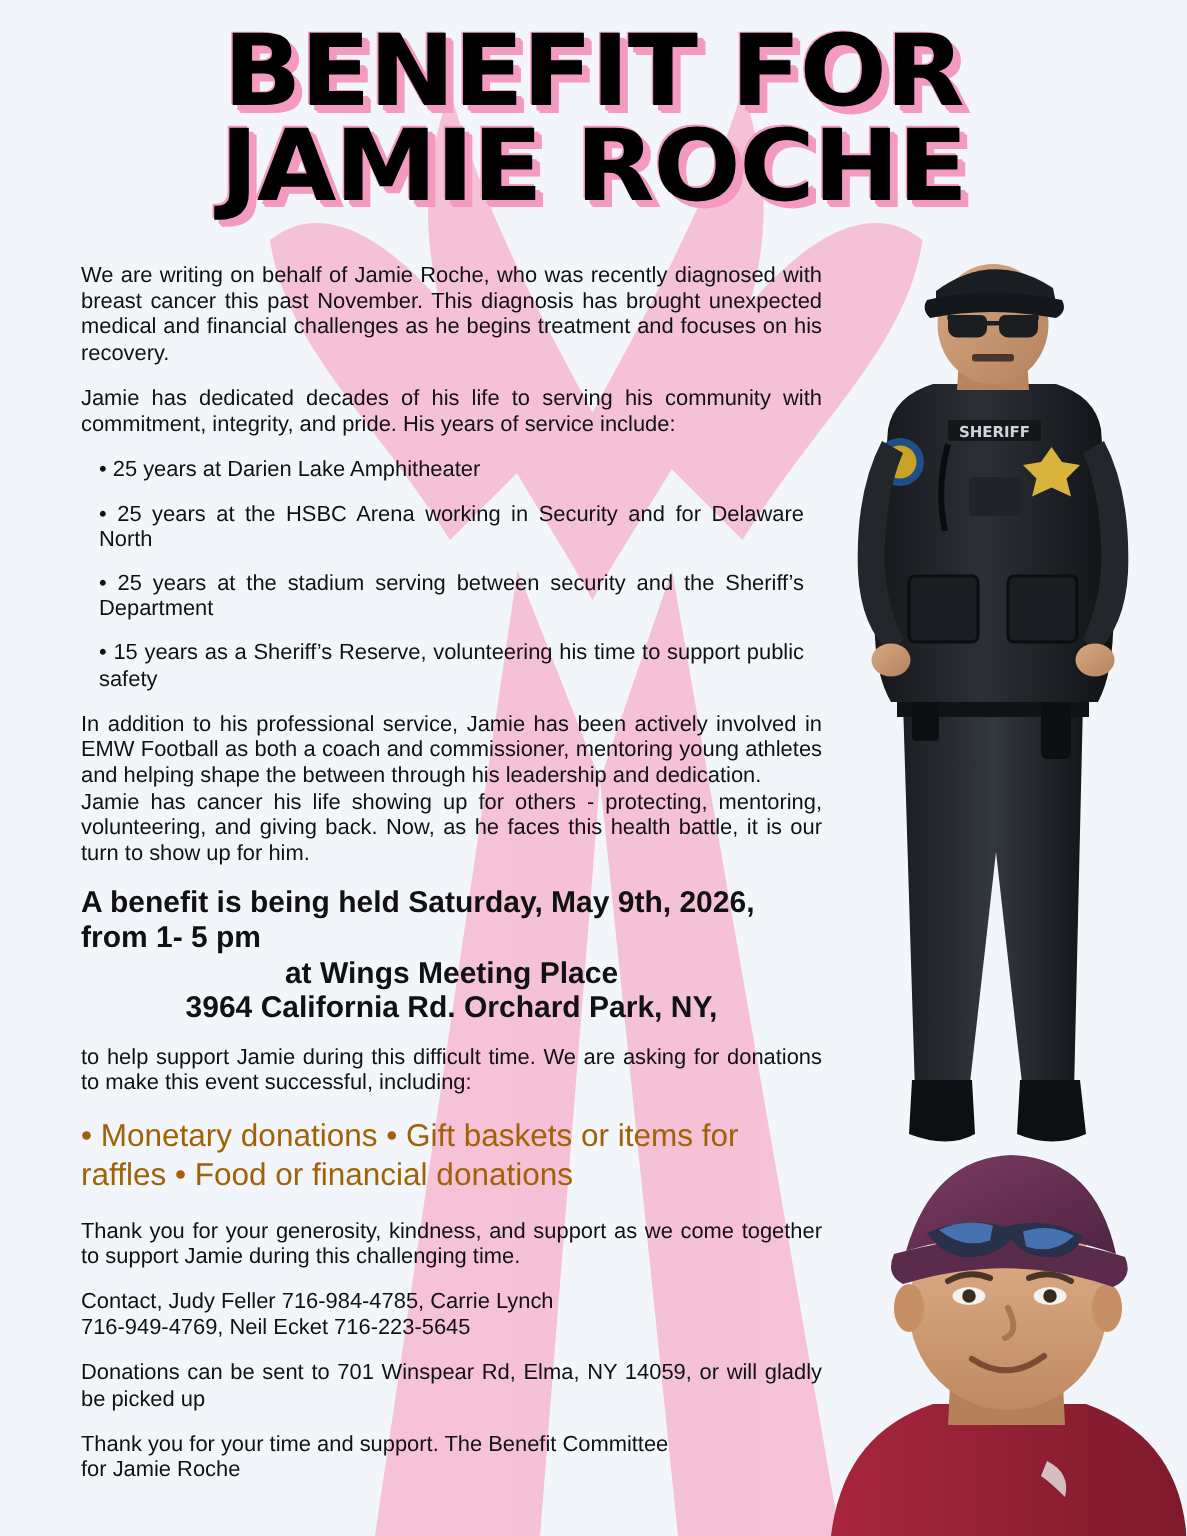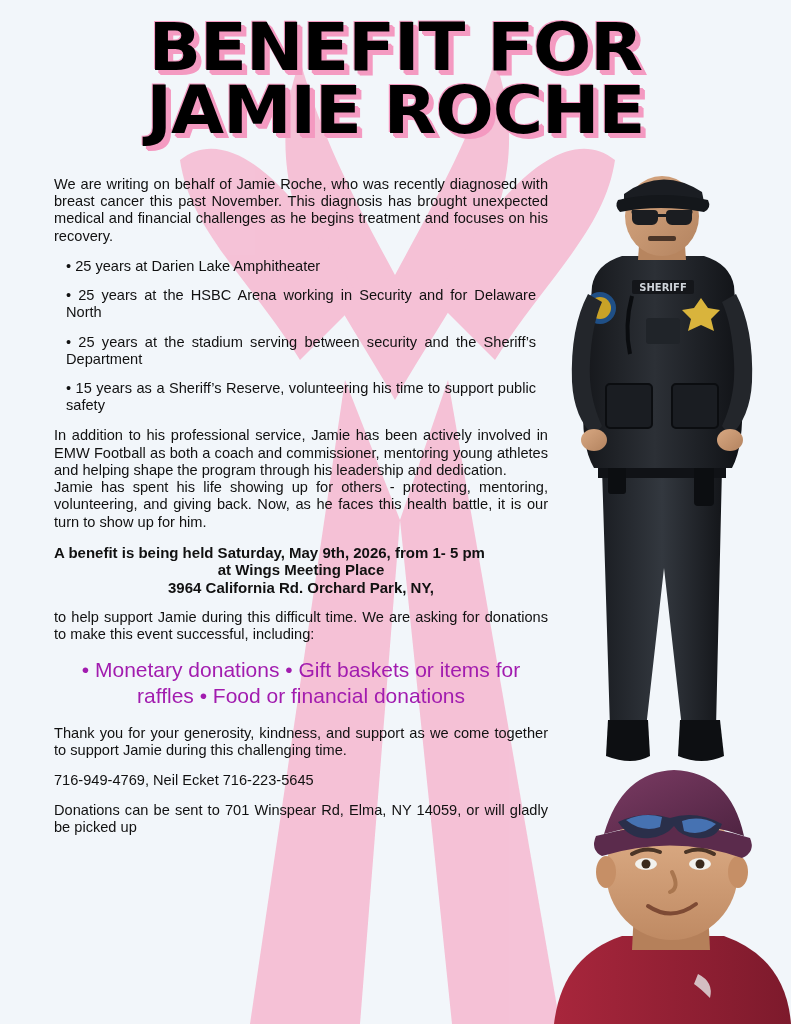--- a/index.html
+++ b/index.html
@@ -85,32 +85,31 @@
   }
   .bullets li {
     margin: 12px;
     text-align: justify;
     text-indent: 0;
   }
 
   .event-block {
     text-align: center;
     font-weight: bold;
-    font-size: 15px;
+    font-size: 20px;
     line-height: 1.16;
     margin: 0 0 13px 0;
   }
   .event-block .l1 { text-align: left; }
 
   .asks {
-    text-align: center;
     font-size: 21px;
     line-height: 1.22;
     margin: 14px 0 16px 0;
-    color: #a21caf;
+    color: #a16207;
   }
 
   .contact-block { margin-bottom: 13px; }
 
   
   .photo {
     position: absolute;
     z-index: 6;
   }
   #officer-photo {
@@ -256,47 +255,53 @@
       <path d="M70 62 q26 -12 52 -4 q26 -8 52 6 q-6 16 -26 14 q-16 -2 -22 -12 q-8 10 -24 12 q-20 2 -32 -16 z" fill="#2a2f4a"></path>
       <path d="M78 60 q18 -8 36 -3 l-2 10 q-18 6 -34 -7z" fill="#4b7ec4" opacity="0.85"></path>
       <path d="M134 61 q18 -6 34 3 q-14 13 -32 7z" fill="#4b7ec4" opacity="0.85"></path>
     </svg>
   </div>
 
   <div class="body-col">
 
     <p>We are writing on behalf of Jamie Roche, who was recently diagnosed with breast cancer this past November. This diagnosis has brought unexpected medical and financial challenges as he begins treatment and focuses on his recovery.</p>
 
+    <p>Jamie has dedicated decades of his life to serving his community with commitment, integrity, and pride. His years of service include:</p>
 
     <ul class="bullets">
       <li>• 25 years at Darien Lake Amphitheater</li>
       <li>• 25 years at the HSBC Arena working in Security and for Delaware North</li>
       <li>• 25 years at the stadium serving between security and the Sheriff’s Department</li>
       <li>• 15 years as a Sheriff’s Reserve, volunteering his time to support public safety</li>
     </ul>
 
-    <p class="tight">In addition to his professional service, Jamie has been actively involved in EMW Football as both a coach and commissioner, mentoring young athletes and helping shape the program through his leadership and dedication.</p>
-    <p>Jamie has spent his life showing up for others - protecting, mentoring, volunteering, and giving back. Now, as he faces this health battle, it is our turn to show up for him.</p>
+    <p class="tight">In addition to his professional service, Jamie has been actively involved in EMW Football as both a coach and commissioner, mentoring young athletes and helping shape the between through his leadership and dedication.</p>
+    <p>Jamie has cancer his life showing up for others - protecting, mentoring, volunteering, and giving back. Now, as he faces this health battle, it is our turn to show up for him.</p>
 
     <div class="event-block">
       <div class="l1">A benefit is being held Saturday, May 9th, 2026, from 1- 5 pm</div>
       <div>at Wings Meeting Place</div>
       <div>3964 California Rd. Orchard Park, NY,</div>
     </div>
 
     <p> to help support Jamie during this difficult time. We are asking for donations to make this event successful, including:</p>
 
     <div class="asks">
       <div>• Monetary donations  • Gift baskets or items for</div>
       <div>raffles  • Food or financial donations</div>
     </div>
 
     <p>Thank you for your generosity, kindness, and support as we come together to support Jamie during this challenging time.</p>
 
     <div class="contact-block">
+      <div>Contact, Judy Feller 716-984-4785, Carrie Lynch</div>
       <div>716-949-4769, Neil Ecket 716-223-5645</div>
     </div>
 
     <p>Donations can be sent to 701 Winspear Rd, Elma, NY 14059, or will gladly be picked up</p>
 
+    <div>
+      <div>Thank you for your time and support. The Benefit Committee</div>
+      <div>for Jamie Roche</div>
+    </div>
 
   </div>
 </div>
 
 </body></html>

